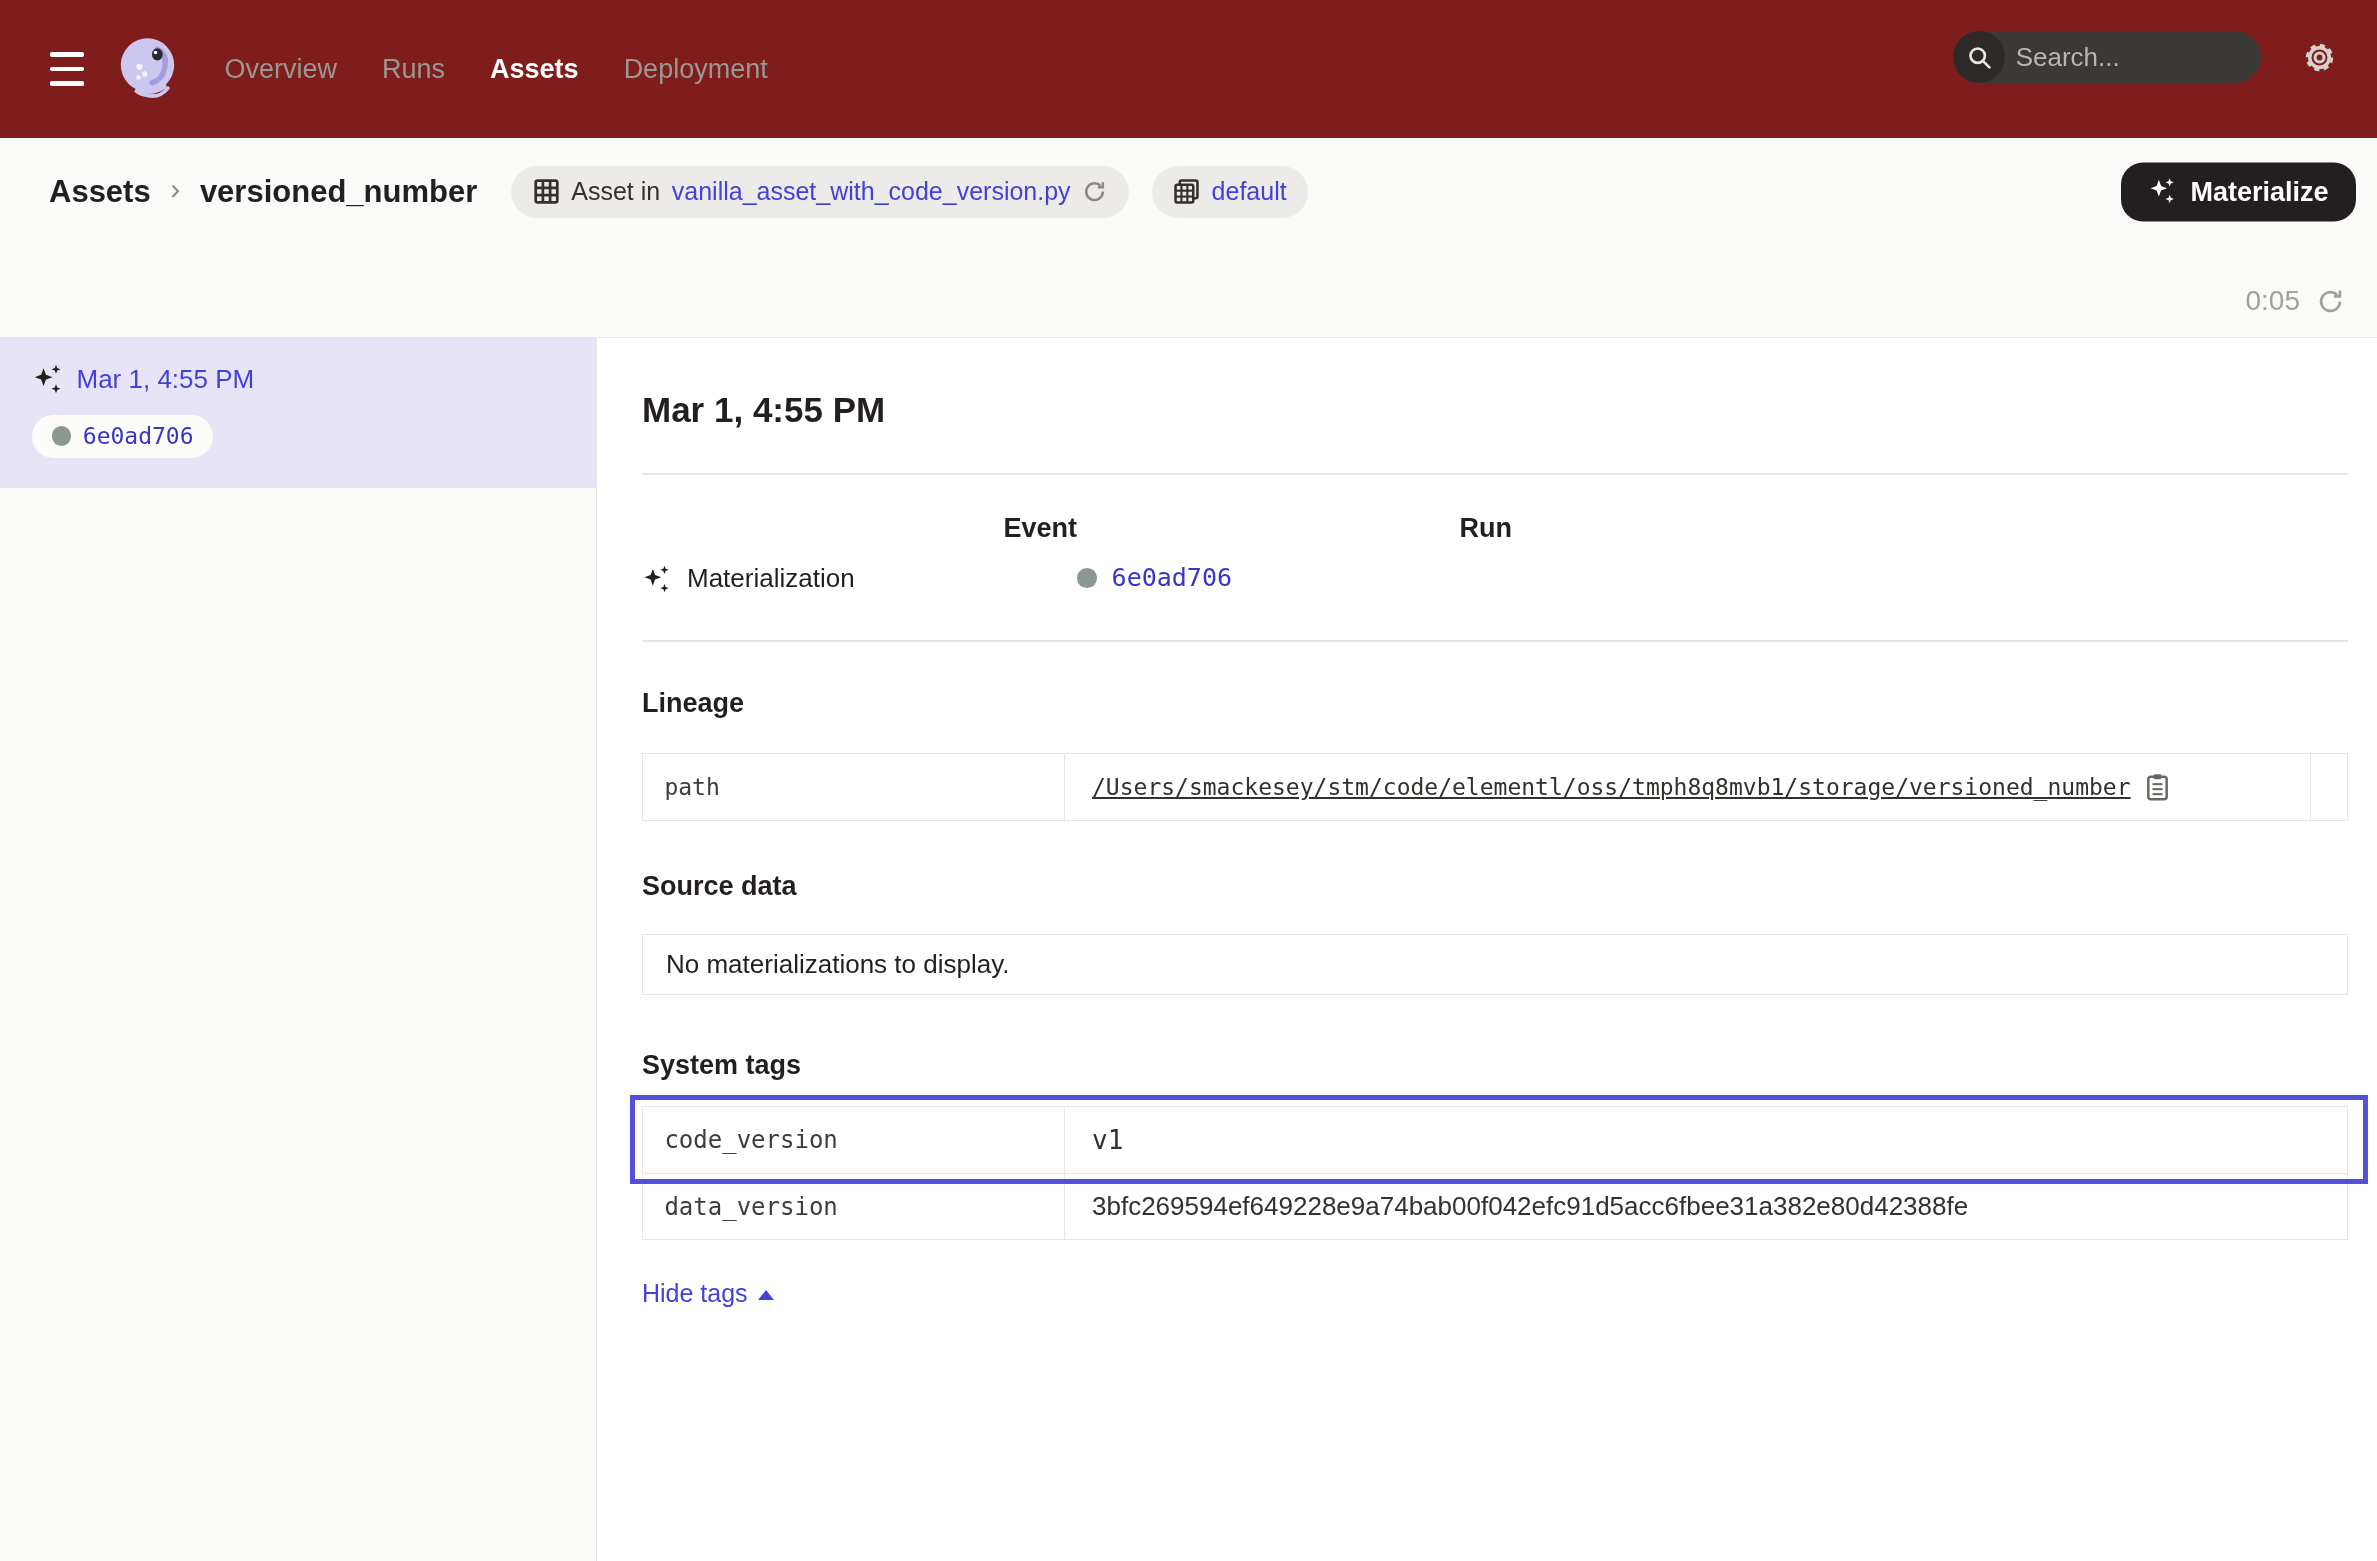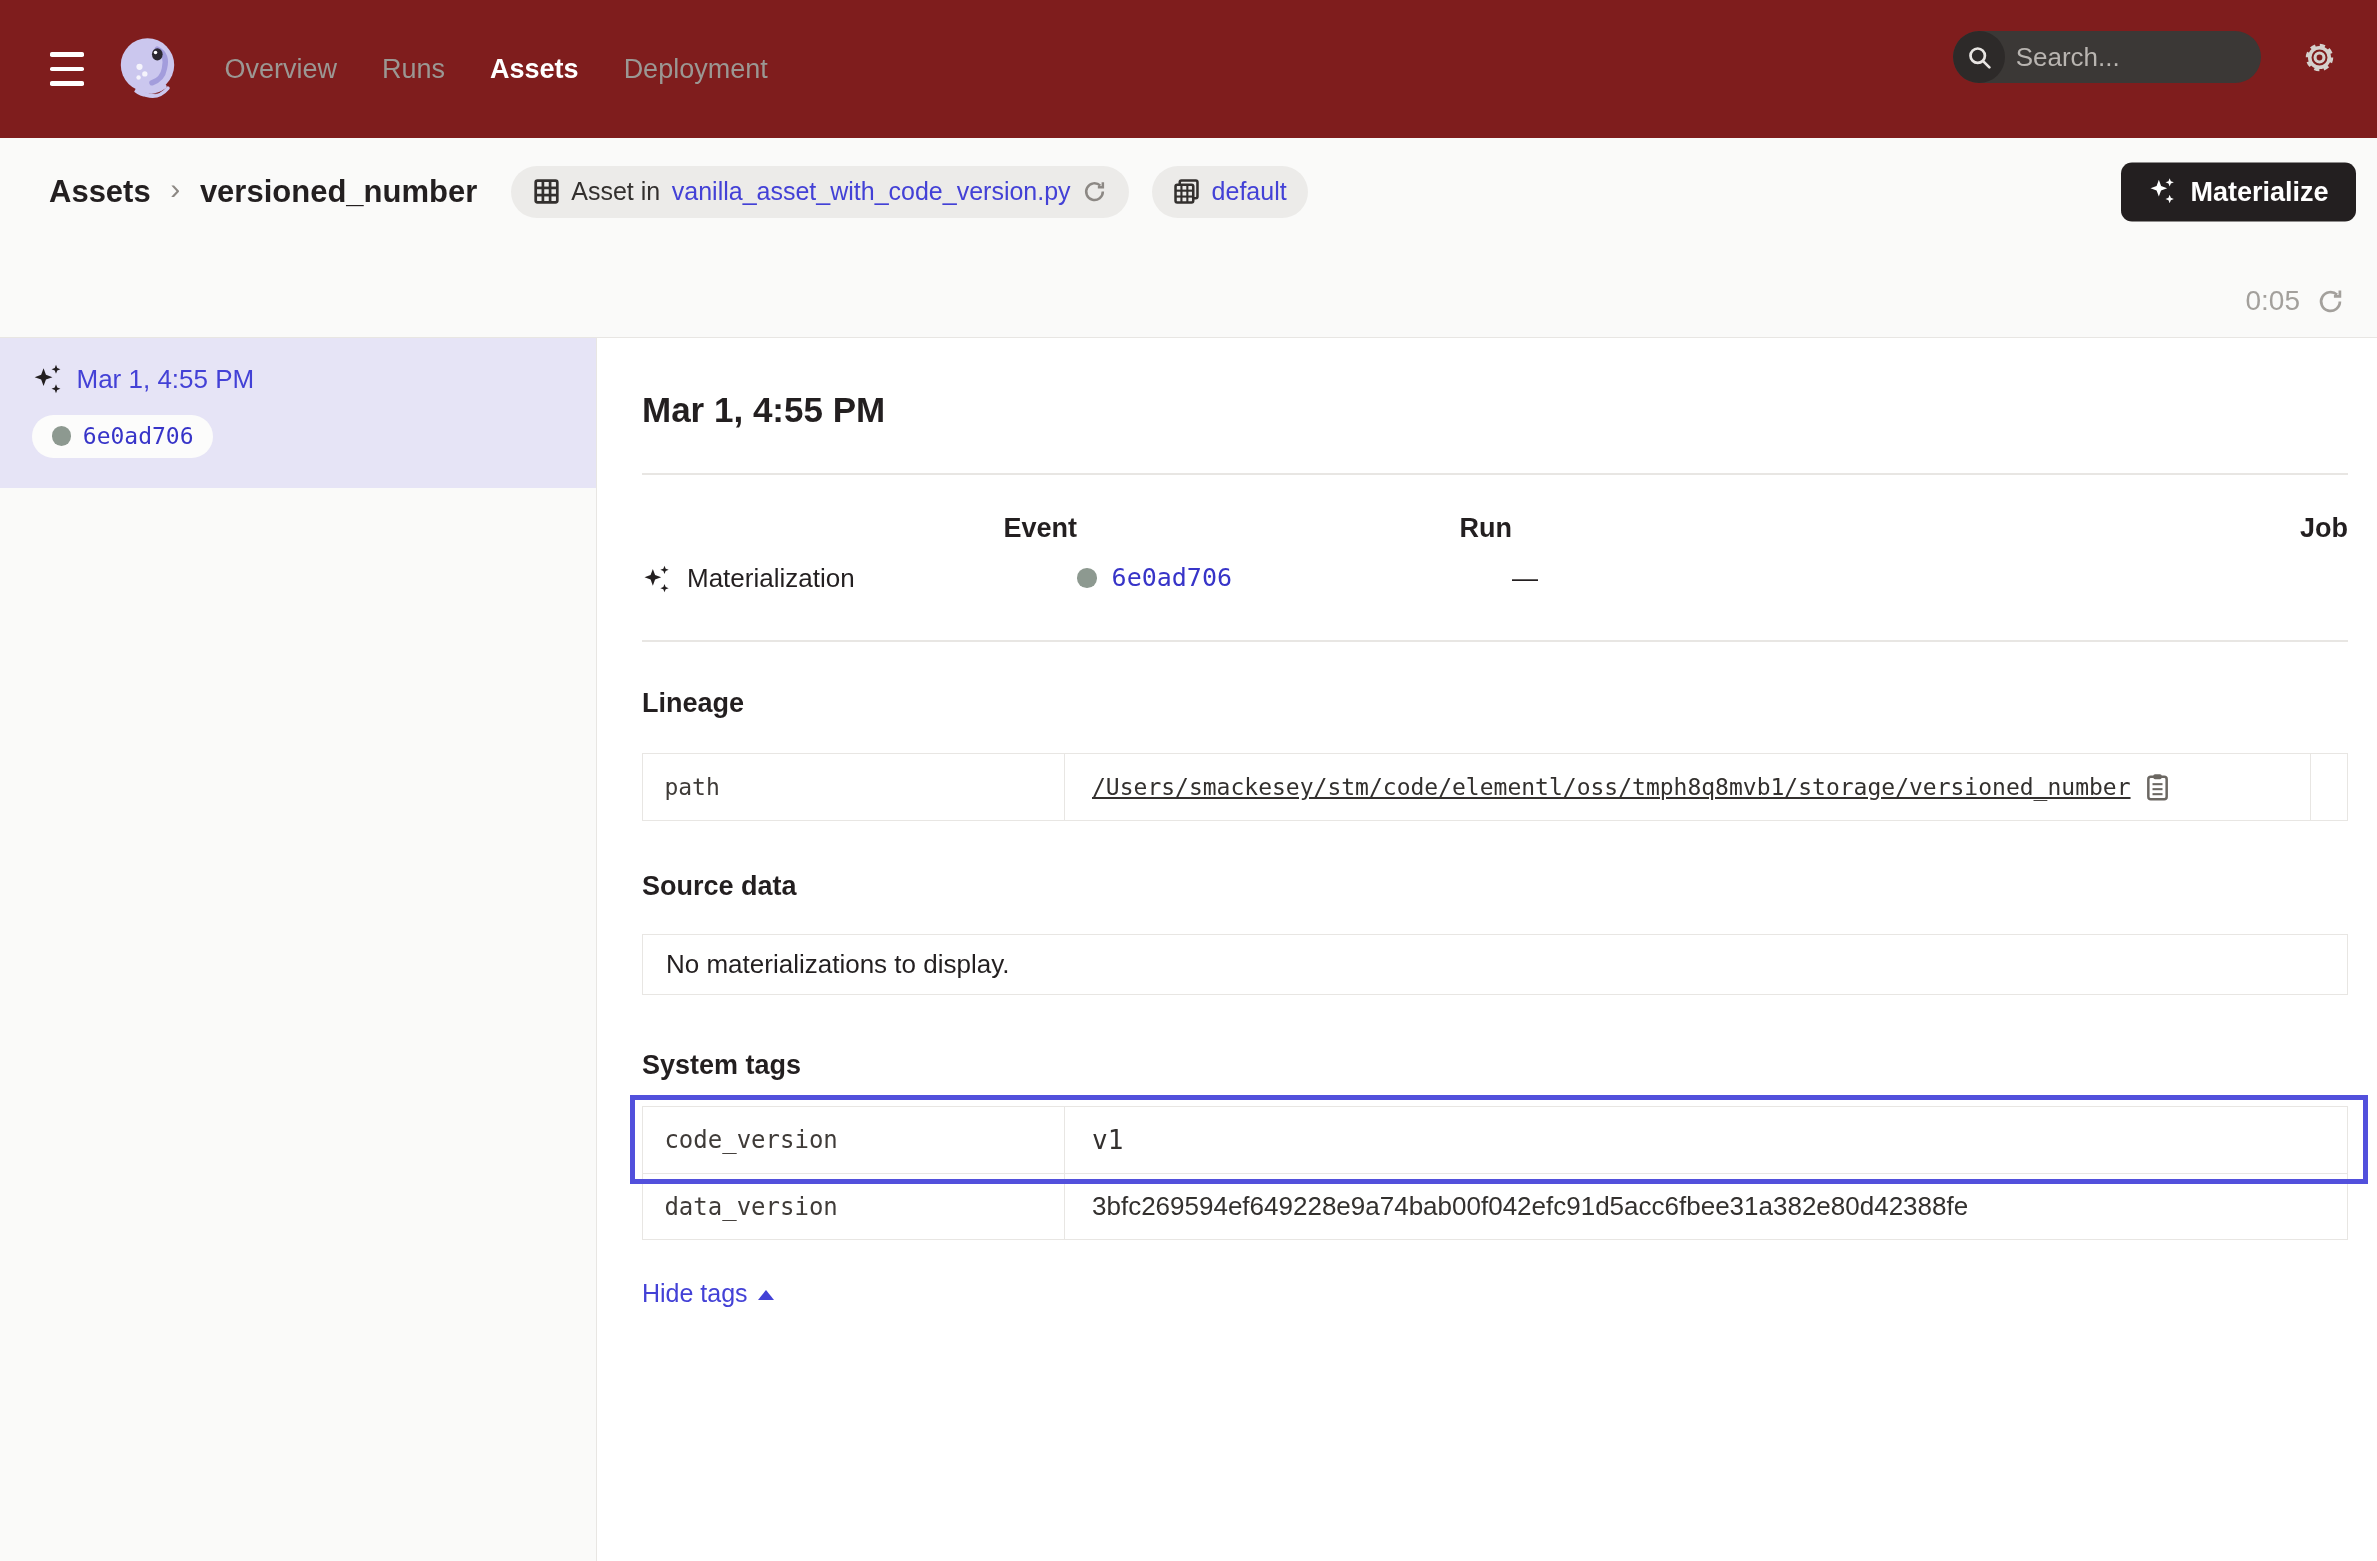--- a/index.html
+++ b/index.html
@@ -31,21 +31,21 @@
     display:flex; align-items:center; padding-left:49px; }
   .crumb-root { font-size:31px; font-weight:600; color:#231F20; cursor:pointer; }
   .crumb-sep { font-size:30px; color:#8C8884; margin:0 19.6px; padding-bottom:5.4px; }
   .crumb-current { font-size:31px; font-weight:600; color:#231F20; }
   .pill { height:52px; background:#ECEBE9; border-radius:26px; display:flex; align-items:center;
     gap:11.6px; padding:0 21.4px; font-size:25px; color:#33302E; }
   .pill a { color:#4341D6; text-decoration:none; cursor:pointer; }
   .pill.first { margin-left:34px; }
   .pill.second { margin-left:23px; }
   .materialize-btn { position:absolute; right:21.4px; top:50%; transform:translateY(-50%);
-    height:59px; padding:0 27px; background:#231F20; color:#fff; border:none; border-radius:11px;
+    height:59px; padding:0 27px; background:#231F20; color:#fff; border:none; border-radius:22px;
     font-size:27px; font-weight:600; font-family:"Liberation Sans", sans-serif;
     display:flex; align-items:center; gap:12.5px; cursor:pointer; }
 
   
   .tabbar { position:relative; width:100%; height:93px; background:#FAFAF9;
     display:flex; align-items:flex-end; padding-left:49px; border-bottom:1.8px solid #E8E6E3; }
   .tabs { display:flex; gap:43px; height:100%; align-items:center; }
   .tab { position:relative; height:100%; display:flex; align-items:center;
     font-size:27px; font-weight:600; color:#3F3B38; cursor:pointer; }
   .tab.active { color:#4341D6; }
@@ -256,26 +256,20 @@
           <span>Materialization</span>
         </div>
       </div>
       <div>
         <div class="erj-label">Run</div>
         <div class="erj-value">
           <span class="status-dot"></span>
           <a class="run-link mono">6e0ad706</a>
         </div>
       </div>
-      <div>
-        <div class="erj-label">Job</div>
-        <div class="erj-value">
-          <span>—</span>
-        </div>
-      </div>
     </div>
     <div class="divider2"></div>
 
     <h2 class="section-heading metadata-heading">Lineage</h2>
     <div class="meta-table">
       <div class="meta-key mono">path</div>
       <div class="meta-val">
         <a class="path-link mono">/Users/smackesey/stm/code/elementl/oss/tmph8q8mvb1/storage/versioned_number</a>
         <span class="icon">
           <svg viewBox="0 0 30 34" width="25" height="29">

